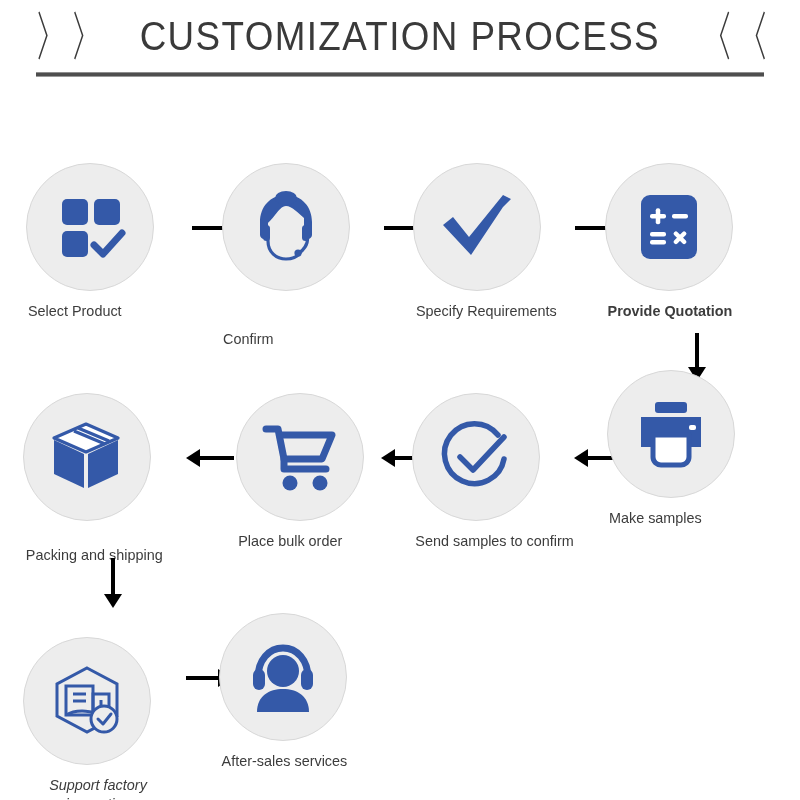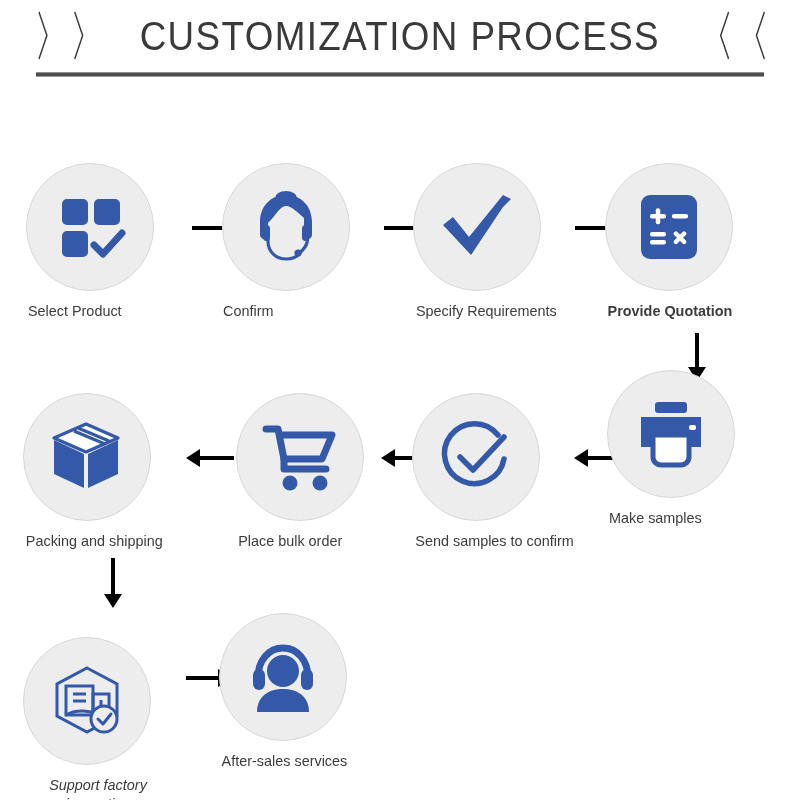--- a/index.html
+++ b/index.html
@@ -172,21 +172,21 @@
       </svg>
     </div>
     <div class="step-label">Select Product</div>
   </div>
 
   <div class="arrow-h" style="left:192px; top:218px; width:46px;">
     <div class="shaft"></div>
       <div class="head-r"></div>
   </div>
 
-  <div class="step" style="left:222px; top:163px;">
+  <div class="step" style="left:222px; top:163px;gap:28px;">
     <div class="circle">
       <svg width="76" height="76" viewBox="0 0 76 76">
 
         <path d="M38 6 C22 6 12 18 12 33 L12 46 C12 48 14 50 16 50 L20 50 L20 34
                  C20 34 24 30 27 26 C31 21 34 17 38 17 C44 17 50 24 56 29 L56 50 L60 50
                  C62 50 64 48 64 46 L64 33 C64 18 54 6 38 6 Z" fill="#3459a8"></path>
 
         <ellipse cx="38" cy="9" rx="11" ry="7" fill="#3459a8"></ellipse>
 
         <path d="M20 44 L20 52 C20 63 28 70 38 70 C44 70 49 68 52 64" fill="none" stroke="#3459a8" stroke-width="3.2" stroke-linecap="round"></path>
@@ -236,21 +236,21 @@
       </svg>
     </div>
     <div class="step-label">Provide Quotation</div>
   </div>
 
   <div class="arrow-v" style="left:687px; top:333px; height:48px;">
     <div class="shaft-v"></div>
       <div class="head-d"></div>
   </div>
 
-  <div class="step" style="left:23px; top:393px;">
+  <div class="step" style="left:23px; top:393px;gap:14px;">
     <div class="circle">
       <svg width="78" height="74" viewBox="0 0 78 74">
 
         <path d="M6 20 L36 34 L36 68 L6 54 Z" fill="#3459a8"></path>
 
         <path d="M70 20 L40 34 L40 68 L70 54 Z" fill="#3459a8"></path>
 
         <path d="M38 4 L70 18 L38 32 L6 18 Z" fill="#ffffff" stroke="#3459a8" stroke-width="3.2" stroke-linejoin="round"></path>
 
         <path d="M26 11 L57 24" fill="none" stroke="#3459a8" stroke-width="3.2"></path>

